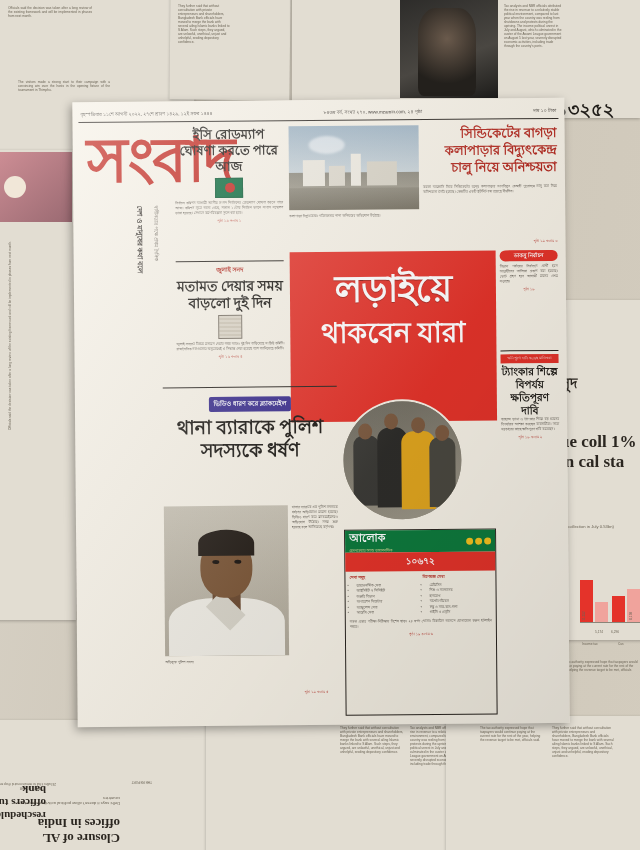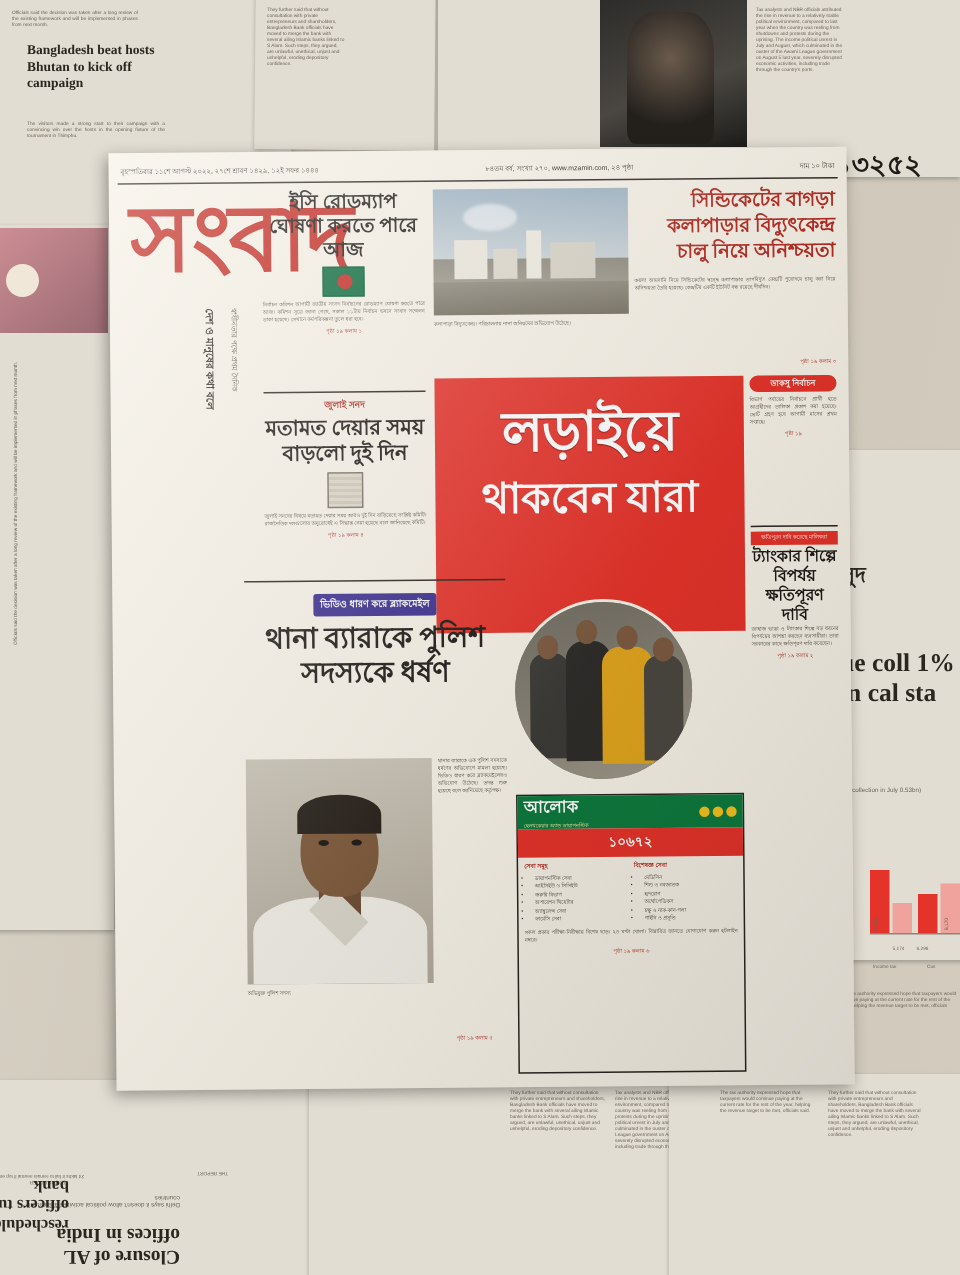--- a/index.html
+++ b/index.html
@@ -158,21 +158,20 @@
   #alok .cols ul{margin:0;padding-left:7px;font-size:3.4px;line-height:1.6;color:#3e3931;}
   #alok .cols h4{margin:0 0 2px 0;font-size:4px;color:#b3271d;}
   #alok .foot{font-size:3.4px;line-height:1.5;color:#4a443b;padding:0 4px;text-align:justify;}
 </style>
 </head>
 <body>
 
 <div id="bg">
 
   <div class="bgsheet" style="left:-6px;top:-8px;width:200px;height:180px;transform:rotate(-1deg);"></div>
-  <div class="bghead" style="left:18px;top:28px;width:92px;font-size:9px;line-height:11px;">Bangladesh beat hosts Bhutan to kick off campaign</div>
   <div class="bgtext tiny" style="left:18px;top:80px;width:92px;height:70px;text-align:justify;">The visitors made a strong start to their campaign with a convincing win over the hosts in the opening fixture of the tournament in Thimphu.</div>
   <div class="bgtext tiny" style="left:8px;top:6px;width:84px;height:18px;text-align:justify;">Officials said the decision was taken after a long review of the existing framework and will be implemented in phases from next month.</div>
 
   <div class="bgsheet" style="left:170px;top:-10px;width:120px;height:110px;transform:rotate(0.6deg);"></div>
   <div class="bgtext tiny" style="left:178px;top:4px;width:52px;height:88px;">They further said that without consultation with private entrepreneurs and shareholders, Bangladesh Bank officials have moved to merge the bank with several ailing Islamic banks linked to S Alam. Such steps, they argued, are unlawful, unethical, unjust and unhelpful, eroding depository confidence.</div>
 
   <div class="bgsheet" style="left:292px;top:-10px;width:348px;height:128px;"></div>
   <div style="position:absolute;left:400px;top:-6px;width:98px;height:104px;background:linear-gradient(160deg,#2b2a28,#4a4742 60%,#1d1c1a);"></div>
   <div style="position:absolute;left:418px;top:8px;width:58px;height:88px;background:radial-gradient(circle at 50% 35%,#6a5a4c,#23201c 70%);border-radius:30% 30% 10% 10%;"></div>
   <div class="bgtext tiny" style="left:504px;top:4px;width:60px;height:100px;">Tax analysts and NBR officials attributed the rise in revenue to a relatively stable political environment, compared to last year when the country was reeling from shutdowns and protests during the uprising. The income political unrest in July and August, which culminated in the ouster of the Awami League government on August 5 last year, severely disrupted economic activities, including trade through the country's ports.</div>

